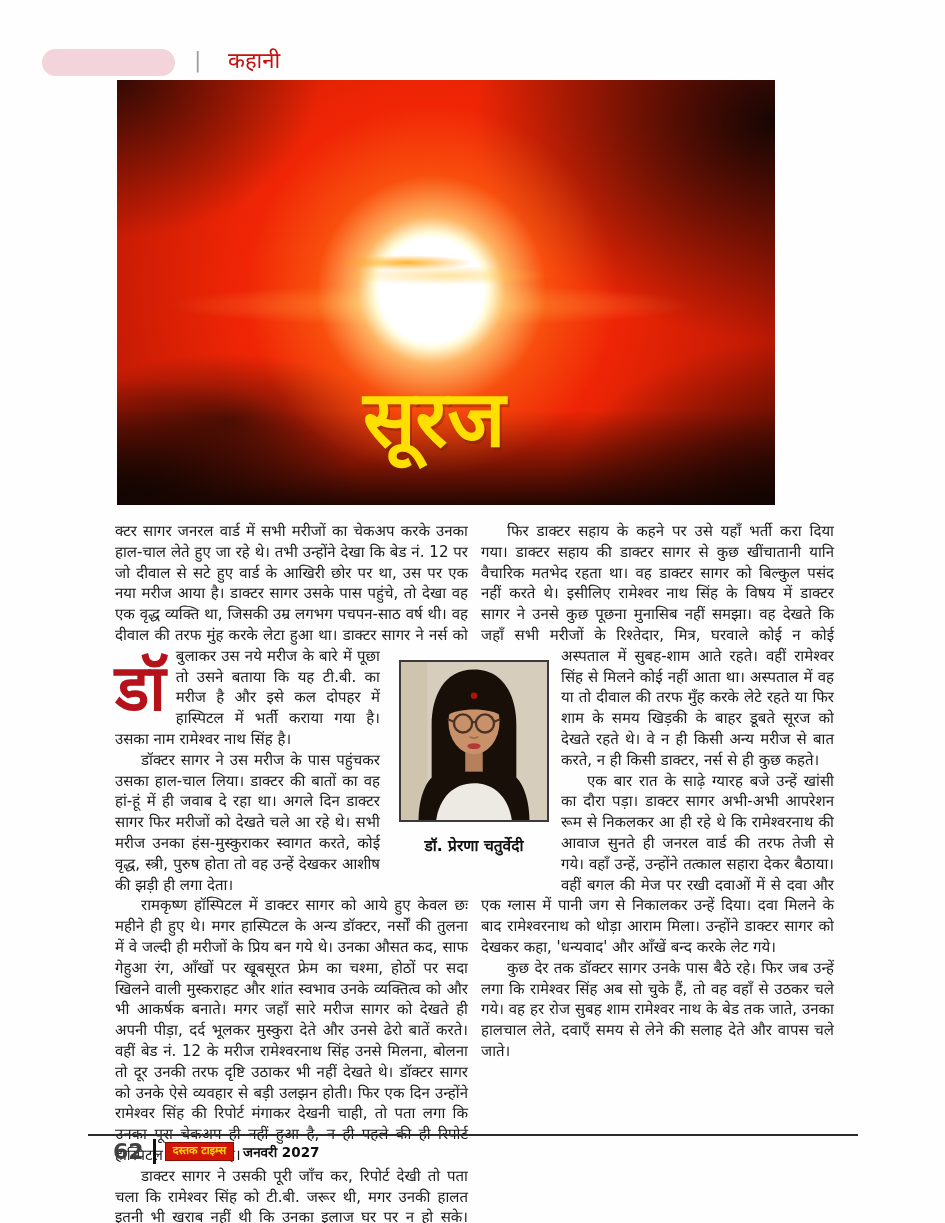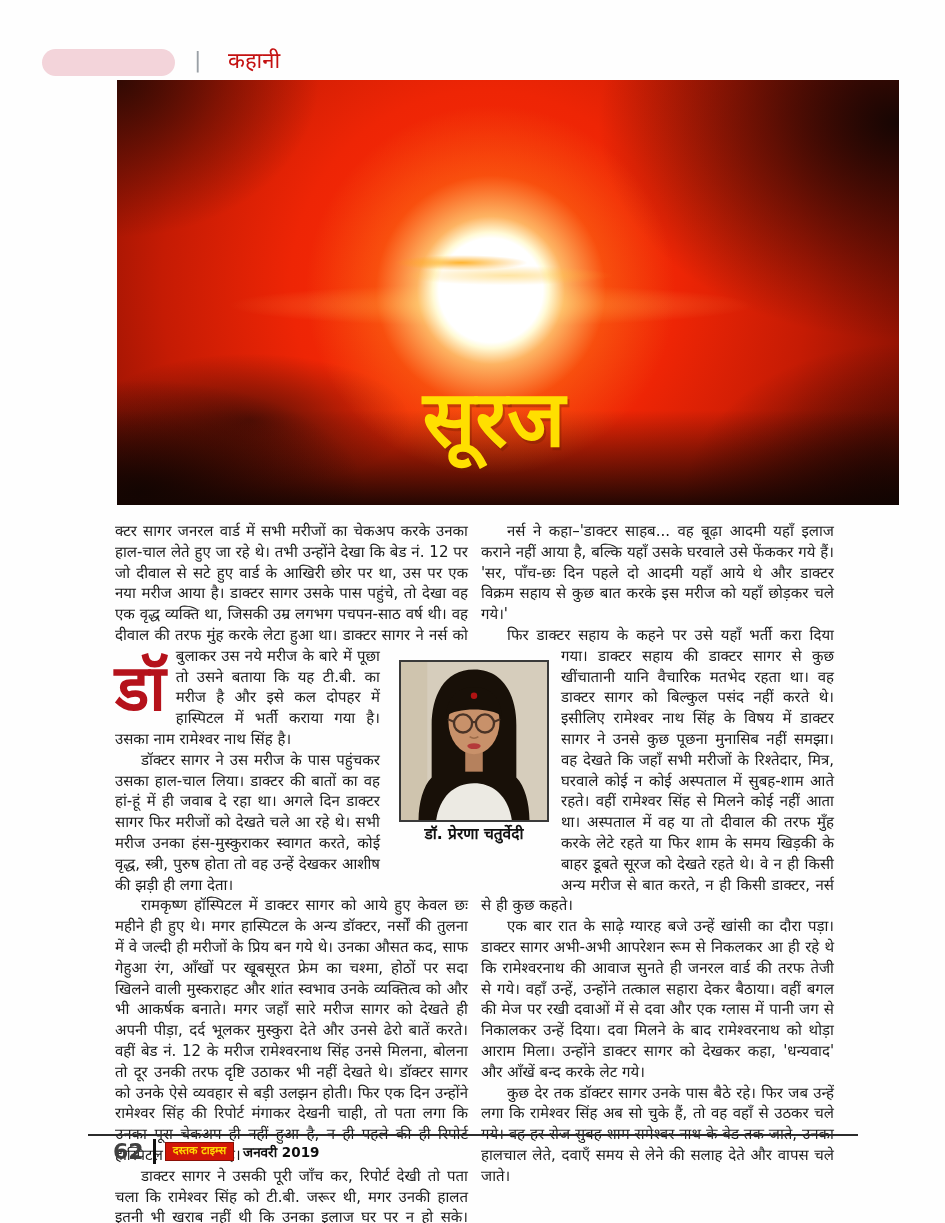--- a/index.html
+++ b/index.html
@@ -15,21 +15,21 @@
   }
   .hdr-divider{
     position:absolute;left:194px;top:47px;font-size:22px;color:#9aa0a6;font-weight:400;
   }
   .hdr-category{
     position:absolute;left:228px;top:44px;font-size:22px;font-weight:normal;color:#c41111;
   }
 
   
   .hero{
-    position:absolute;left:117px;top:80px;width:782px;height:425px;
+    position:absolute;left:117px;top:80px;width:658px;height:425px;
     background:
       radial-gradient(ellipse 95px 11px at 44% 43%, rgba(255,166,10,0.85), rgba(255,166,10,0) 70%),
       radial-gradient(ellipse 150px 14px at 50% 46%, rgba(255,196,50,0.45), rgba(255,196,50,0) 70%),
       radial-gradient(circle at 47.8% 49.5%, #ffffff 52px, #fffad6 58px, rgba(255,226,130,0.75) 74px, rgba(255,150,30,0.35) 115px, rgba(255,90,10,0) 185px),
       radial-gradient(ellipse 350px 28px at 47.8% 53%, rgba(255,190,90,0.5), rgba(255,190,90,0) 75%),
       radial-gradient(ellipse 300px 150px at 3% 97%, rgba(18,5,2,0.95), rgba(18,5,2,0) 75%),
       radial-gradient(ellipse 230px 95px at 17% 80%, rgba(45,10,4,0.7), rgba(45,10,4,0) 70%),
       linear-gradient(to top, rgba(15,4,2,0.9), rgba(15,4,2,0) 95px),
       radial-gradient(ellipse 270px 210px at 0% 0%, rgba(32,8,3,0.85), rgba(32,8,3,0) 75%),
       radial-gradient(ellipse 430px 310px at 100% 10%, rgba(16,5,3,0.95), rgba(16,5,3,0) 70%),
@@ -64,21 +64,21 @@
   
   .author{
     position:absolute;left:399px;top:660px;width:150px;margin:0;text-align:center;
   }
   .author-frame{
     width:146px;height:158px;border:2px solid #3a3a3a;background:#d6cdbc;overflow:hidden;
     margin:0 auto;
   }
   .author-frame svg{display:block;width:100%;height:100%;}
   .author figcaption{
-    margin-top:0;width:220px;margin-left:-35px;text-align:center;
+    margin-top:12px;width:220px;margin-left:-35px;text-align:center;
     font-weight:bold;font-size:15.5px;color:#111;white-space:nowrap;
   }
 
   
   .footer-rule{position:absolute;left:88px;top:1134px;width:770px;height:2px;background:#2b2b2b;}
   .footer{position:absolute;left:113px;top:1139px;display:flex;align-items:center;gap:9px;}
   .pagenum{font-size:22px;font-weight:bold;color:#404040;line-height:1;}
   .vbar{width:3px;height:25px;background:#111;}
   .badge{
     background:#d11608;color:#ffd903;font-size:11px;font-weight:bold;
@@ -104,21 +104,20 @@
       <span class="sp-r-a"></span>
       <span class="sp-r-b"></span>
       <p class="para"><span class="dropcap">डॉ</span><span>क्टर सागर जनरल वार्ड में सभी मरीजों का चेकअप करके उनका हाल-चाल लेते हुए जा रहे थे। तभी उन्होंने देखा कि बेड नं. 12 पर जो दीवाल से सटे हुए वार्ड के आखिरी छोर पर था, उस पर एक नया मरीज आया है। डाक्टर सागर उसके पास पहुंचे, तो देखा वह एक वृद्ध व्यक्ति था, जिसकी उम्र लगभग पचपन-साठ वर्ष थी। वह दीवाल की तरफ मुंह करके लेटा हुआ था। डाक्टर सागर ने नर्स को बुलाकर उस नये मरीज के बारे में पूछा तो उसने बताया कि यह टी.बी. का मरीज है और इसे कल दोपहर में हास्पिटल में भर्ती कराया गया है। उसका नाम रामेश्वर नाथ सिंह है।</span></p>
       <p class="para indent">डॉक्टर सागर ने उस मरीज के पास पहुंचकर उसका हाल-चाल लिया। डाक्टर की बातों का वह हां-हूं में ही जवाब दे रहा था। अगले दिन डाक्टर सागर फिर मरीजों को देखते चले आ रहे थे। सभी मरीज उनका हंस-मुस्कुराकर स्वागत करते, कोई वृद्ध, स्त्री, पुरुष होता तो वह उन्हें देखकर आशीष की झड़ी ही लगा देता।</p>
       <p class="para indent">रामकृष्ण हॉस्पिटल में डाक्टर सागर को आये हुए केवल छः महीने ही हुए थे। मगर हास्पिटल के अन्य डॉक्टर, नर्सों की तुलना में वे जल्दी ही मरीजों के प्रिय बन गये थे। उनका औसत कद, साफ गेहुआ रंग, आँखों पर खूबसूरत फ्रेम का चश्मा, होठों पर सदा खिलने वाली मुस्कराहट और शांत स्वभाव उनके व्यक्तित्व को और भी आकर्षक बनाते। मगर जहाँ सारे मरीज सागर को देखते ही अपनी पीड़ा, दर्द भूलकर मुस्कुरा देते और उनसे ढेरो बातें करते। वहीं बेड नं. 12 के मरीज रामेश्वरनाथ सिंह उनसे मिलना, बोलना तो दूर उनकी तरफ दृष्टि उठाकर भी नहीं देखते थे। डॉक्टर सागर को उनके ऐसे व्यवहार से बड़ी उलझन होती। फिर एक दिन उन्होंने रामेश्वर सिंह की रिपोर्ट मंगाकर देखनी चाही, तो पता लगा कि उनका पूरा चेकअप ही नहीं हुआ है, न ही पहले की ही रिपोर्ट हास्पिटल में उपलब्ध है।</p>
       <p class="para indent">डाक्टर सागर ने उसकी पूरी जाँच कर, रिपोर्ट देखी तो पता चला कि रामेश्वर सिंह को टी.बी. जरूर थी, मगर उनकी हालत इतनी भी खराब नहीं थी कि उनका इलाज घर पर न हो सके। डॉक्टर सागर ने नर्स से</p>
     </div>
     <div class="col">
       <span class="sp-l-a"></span>
       <span class="sp-l-b"></span>
-      <p class="para indent">नर्स ने कहा–'डाक्टर साहब... वह बूढ़ा आदमी यहाँ इलाज कराने नहीं आया है, बल्कि यहाँ उसके घरवाले उसे फेंककर गये हैं। 'सर, पाँच-छः दिन पहले दो आदमी यहाँ आये थे और डाक्टर विक्रम सहाय से कुछ बात करके इस मरीज को यहाँ छोड़कर चले गये।'</p>
       <p class="para indent">फिर डाक्टर सहाय के कहने पर उसे यहाँ भर्ती करा दिया गया। डाक्टर सहाय की डाक्टर सागर से कुछ खींचातानी यानि वैचारिक मतभेद रहता था। वह डाक्टर सागर को बिल्कुल पसंद नहीं करते थे। इसीलिए रामेश्वर नाथ सिंह के विषय में डाक्टर सागर ने उनसे कुछ पूछना मुनासिब नहीं समझा। वह देखते कि जहाँ सभी मरीजों के रिश्तेदार, मित्र, घरवाले कोई न कोई अस्पताल में सुबह-शाम आते रहते। वहीं रामेश्वर सिंह से मिलने कोई नहीं आता था। अस्पताल में वह या तो दीवाल की तरफ मुँह करके लेटे रहते या फिर शाम के समय खिड़की के बाहर डूबते सूरज को देखते रहते थे। वे न ही किसी अन्य मरीज से बात करते, न ही किसी डाक्टर, नर्स से ही कुछ कहते।</p>
       <p class="para indent">एक बार रात के साढ़े ग्यारह बजे उन्हें खांसी का दौरा पड़ा। डाक्टर सागर अभी-अभी आपरेशन रूम से निकलकर आ ही रहे थे कि रामेश्वरनाथ की आवाज सुनते ही जनरल वार्ड की तरफ तेजी से गये। वहाँ उन्हें, उन्होंने तत्काल सहारा देकर बैठाया। वहीं बगल की मेज पर रखी दवाओं में से दवा और एक ग्लास में पानी जग से निकालकर उन्हें दिया। दवा मिलने के बाद रामेश्वरनाथ को थोड़ा आराम मिला। उन्होंने डाक्टर सागर को देखकर कहा, 'धन्यवाद' और आँखें बन्द करके लेट गये।</p>
       <p class="para indent">कुछ देर तक डॉक्टर सागर उनके पास बैठे रहे। फिर जब उन्हें लगा कि रामेश्वर सिंह अब सो चुके हैं, तो वह वहाँ से उठकर चले गये। वह हर रोज सुबह शाम रामेश्वर नाथ के बेड तक जाते, उनका हालचाल लेते, दवाएँ समय से लेने की सलाह देते और वापस चले जाते।</p>
 
     </div>
   </div>
 
   <figure class="author">
     <div class="author-frame">
       <svg viewBox="0 0 100 110" preserveAspectRatio="xMidYMid slice">
@@ -140,16 +139,16 @@
       </svg>
     </div>
     <figcaption>डॉ. प्रेरणा चतुर्वेदी</figcaption>
   </figure>
 
   <div class="footer-rule"></div>
   <div class="footer">
     <span class="pagenum">62</span>
     <span class="vbar"></span>
     <span class="badge">दस्तक टाइम्स</span>
-    <span class="issue">जनवरी 2019</span>
+    <span class="issue">जनवरी 2027</span>
   </div>
 
 </div>
 
 </body></html>

